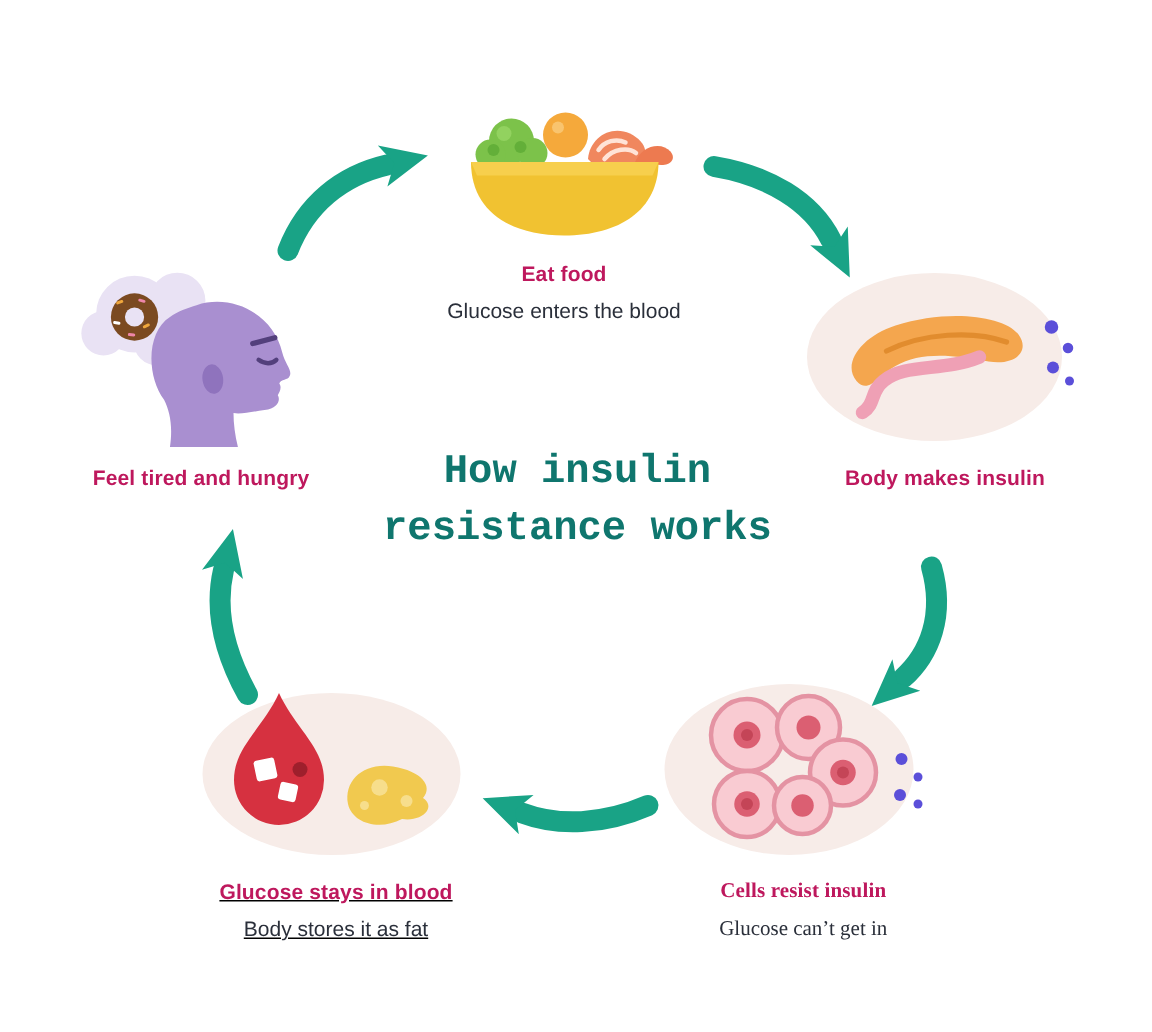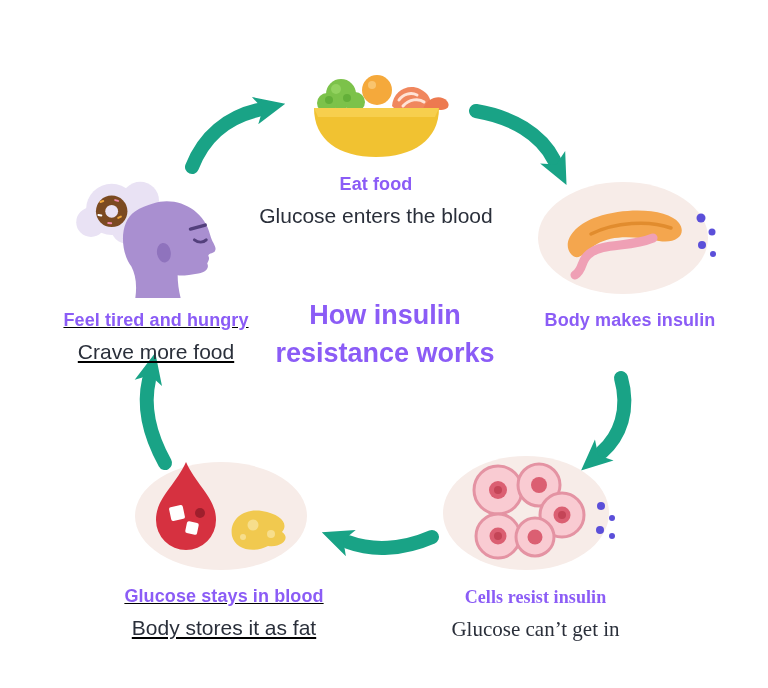--- a/index.html
+++ b/index.html
@@ -13,36 +13,36 @@
     position:relative; width:768px; height:688px;
     background:#ffffff; overflow:hidden;
   }
   .arrows {
     position:absolute; left:0; top:0; width:768px; height:688px;
     pointer-events:none;
   }
   .stage { position:absolute; text-align:center; }
   .stage .illus { display:block; margin:0 auto; }
   .stage .label {
-    font-size:18px; font-weight:700; color:#8b5cf6;
+    font-size:14px; font-weight:700; color:#be185d;
     margin-top:12px; letter-spacing:.1px;
   }
   .stage .desc {
-    font-size:21px; color:#2A2F3A; margin-top:9px;
+    font-size:14px; color:#2A2F3A; margin-top:9px;
   }
   .stage-eat     { left:256px; top:50px;  width:240px; }
   .stage-body    { left:505px; top:176px; width:250px; }
   .stage-cells   { left:418px; top:450px; width:235px;font-family:Liberation Serif, serif; }
   .stage-glucose { left:104px; top:452px; width:240px;text-decoration:underline; }
-  .stage-feel    { left:36px;  top:168px; width:240px;text-decoration:underline; }
+  .stage-feel    { left:14px;  top:168px; width:240px; }
   .center-title {
     position:absolute; left:248px; top:296px; width:274px;
     text-align:center;
-    font-family:Liberation Sans, sans-serif;
-    font-weight:700; font-size:27px; color:#8b5cf6;
+    font-family:Liberation Mono, monospace;
+    font-weight:700; font-size:27px; color:#0f766e;
     line-height:1.42;
   }
 </style>
 </head>
 <body>
 
 <div class="canvas">
 
   <svg class="arrows" viewBox="0 0 768 688">
     <defs>
@@ -180,16 +180,15 @@
         <rect x="45.5" y="55" width="5" height="2" rx="1" fill="#EE86A8" transform="rotate(5 48 56)"></rect>
       </g>
       <g>
         <path d="M92 36 C116 28 144 42 150 68 C152 76 157 80 155 84 C154 87 149 86 148 89 C150 92 148 95 147 97 C149 100 147 106 138 107 C130 108 122 110 117 109 C117 116 118 124 120 132 L74 132 C76 118 74 108 70 100 C58 84 58 54 74 44 C79 40 86 38 92 36 Z" fill="#A98FD0"></path>
         <ellipse cx="103" cy="86" rx="7" ry="10" fill="#8F73BD" transform="rotate(-8 103 86)"></ellipse>
         <path d="M130 62 L145 58" stroke="#53407C" stroke-width="3.5" stroke-linecap="round" fill="none"></path>
         <path d="M134 73 C138 76 143 76 146 73" stroke="#53407C" stroke-width="3" stroke-linecap="round" fill="none"></path>
       </g>
     </svg>
     <div class="label">Feel tired and hungry</div>
-    <div class="desc">Crave more food</div>
   </div>
 
 </div>
 
 </body></html>

